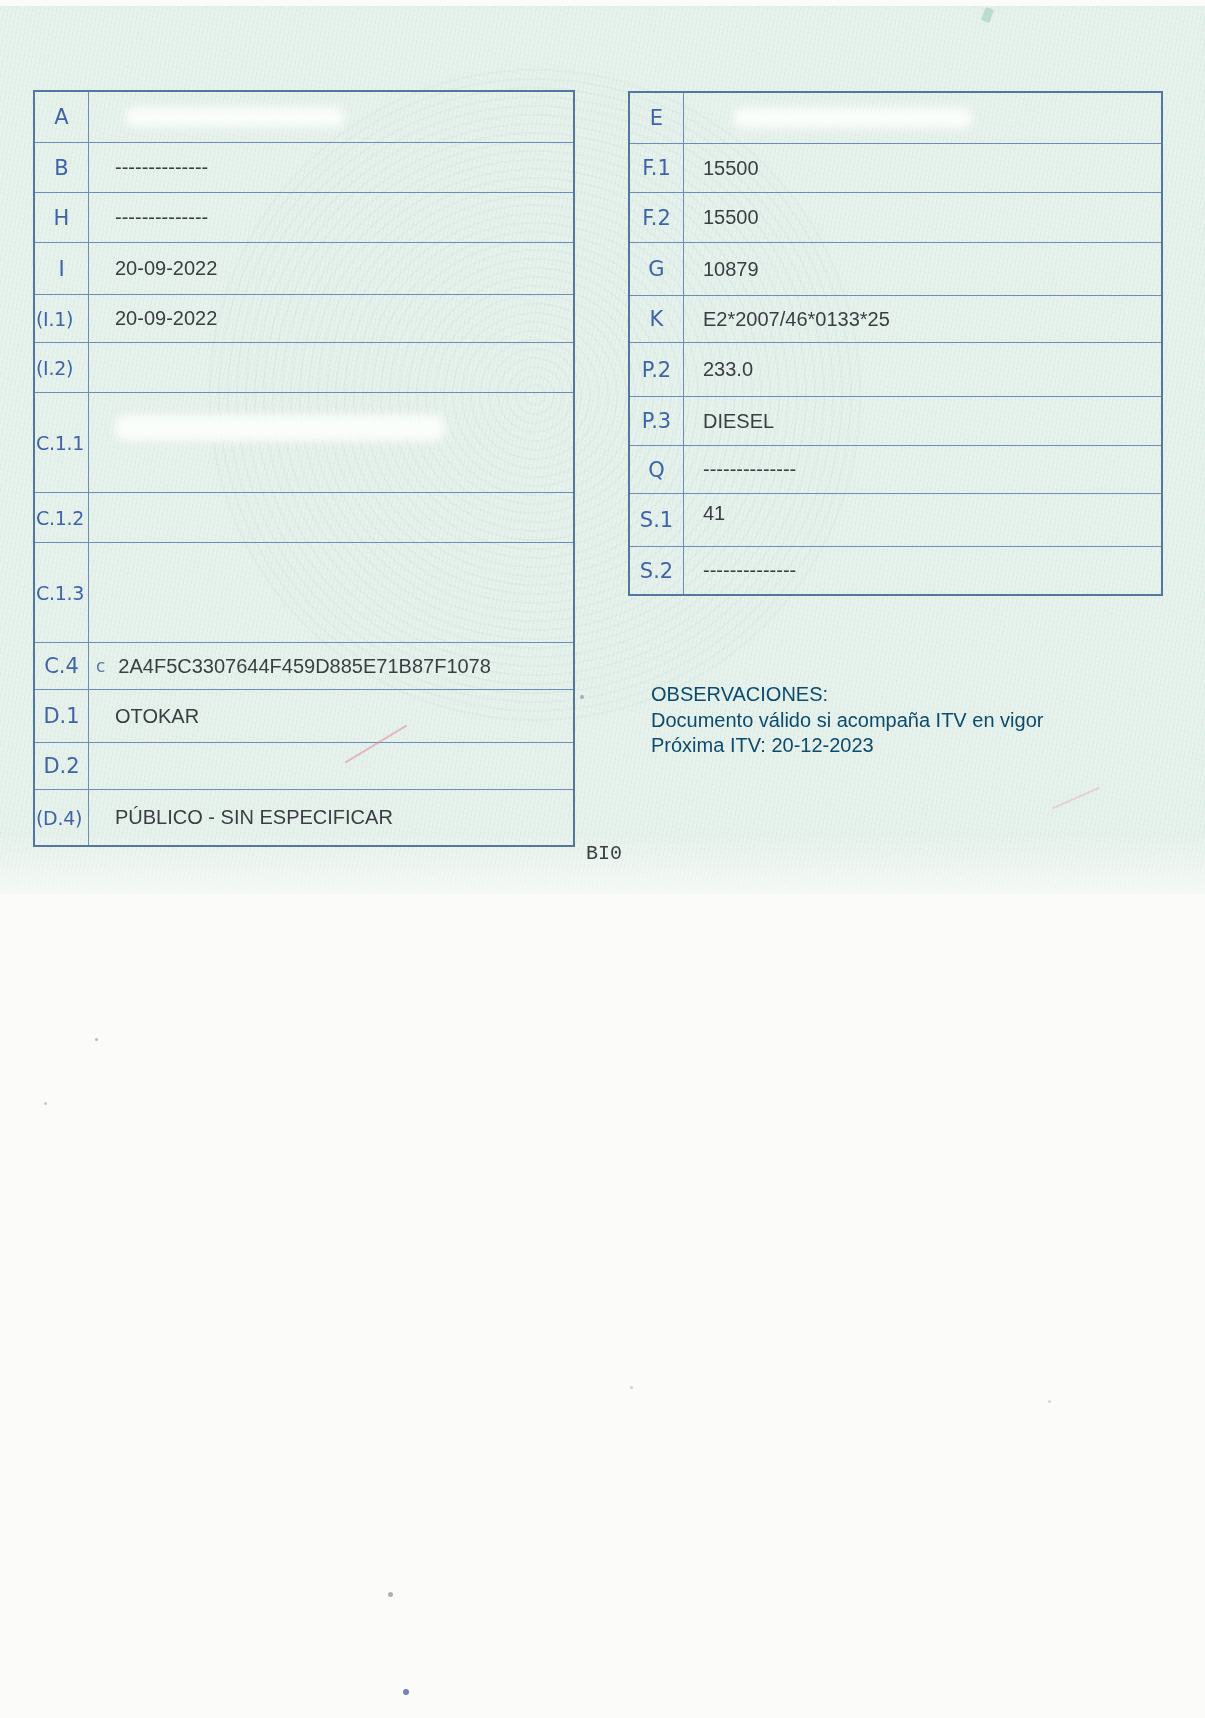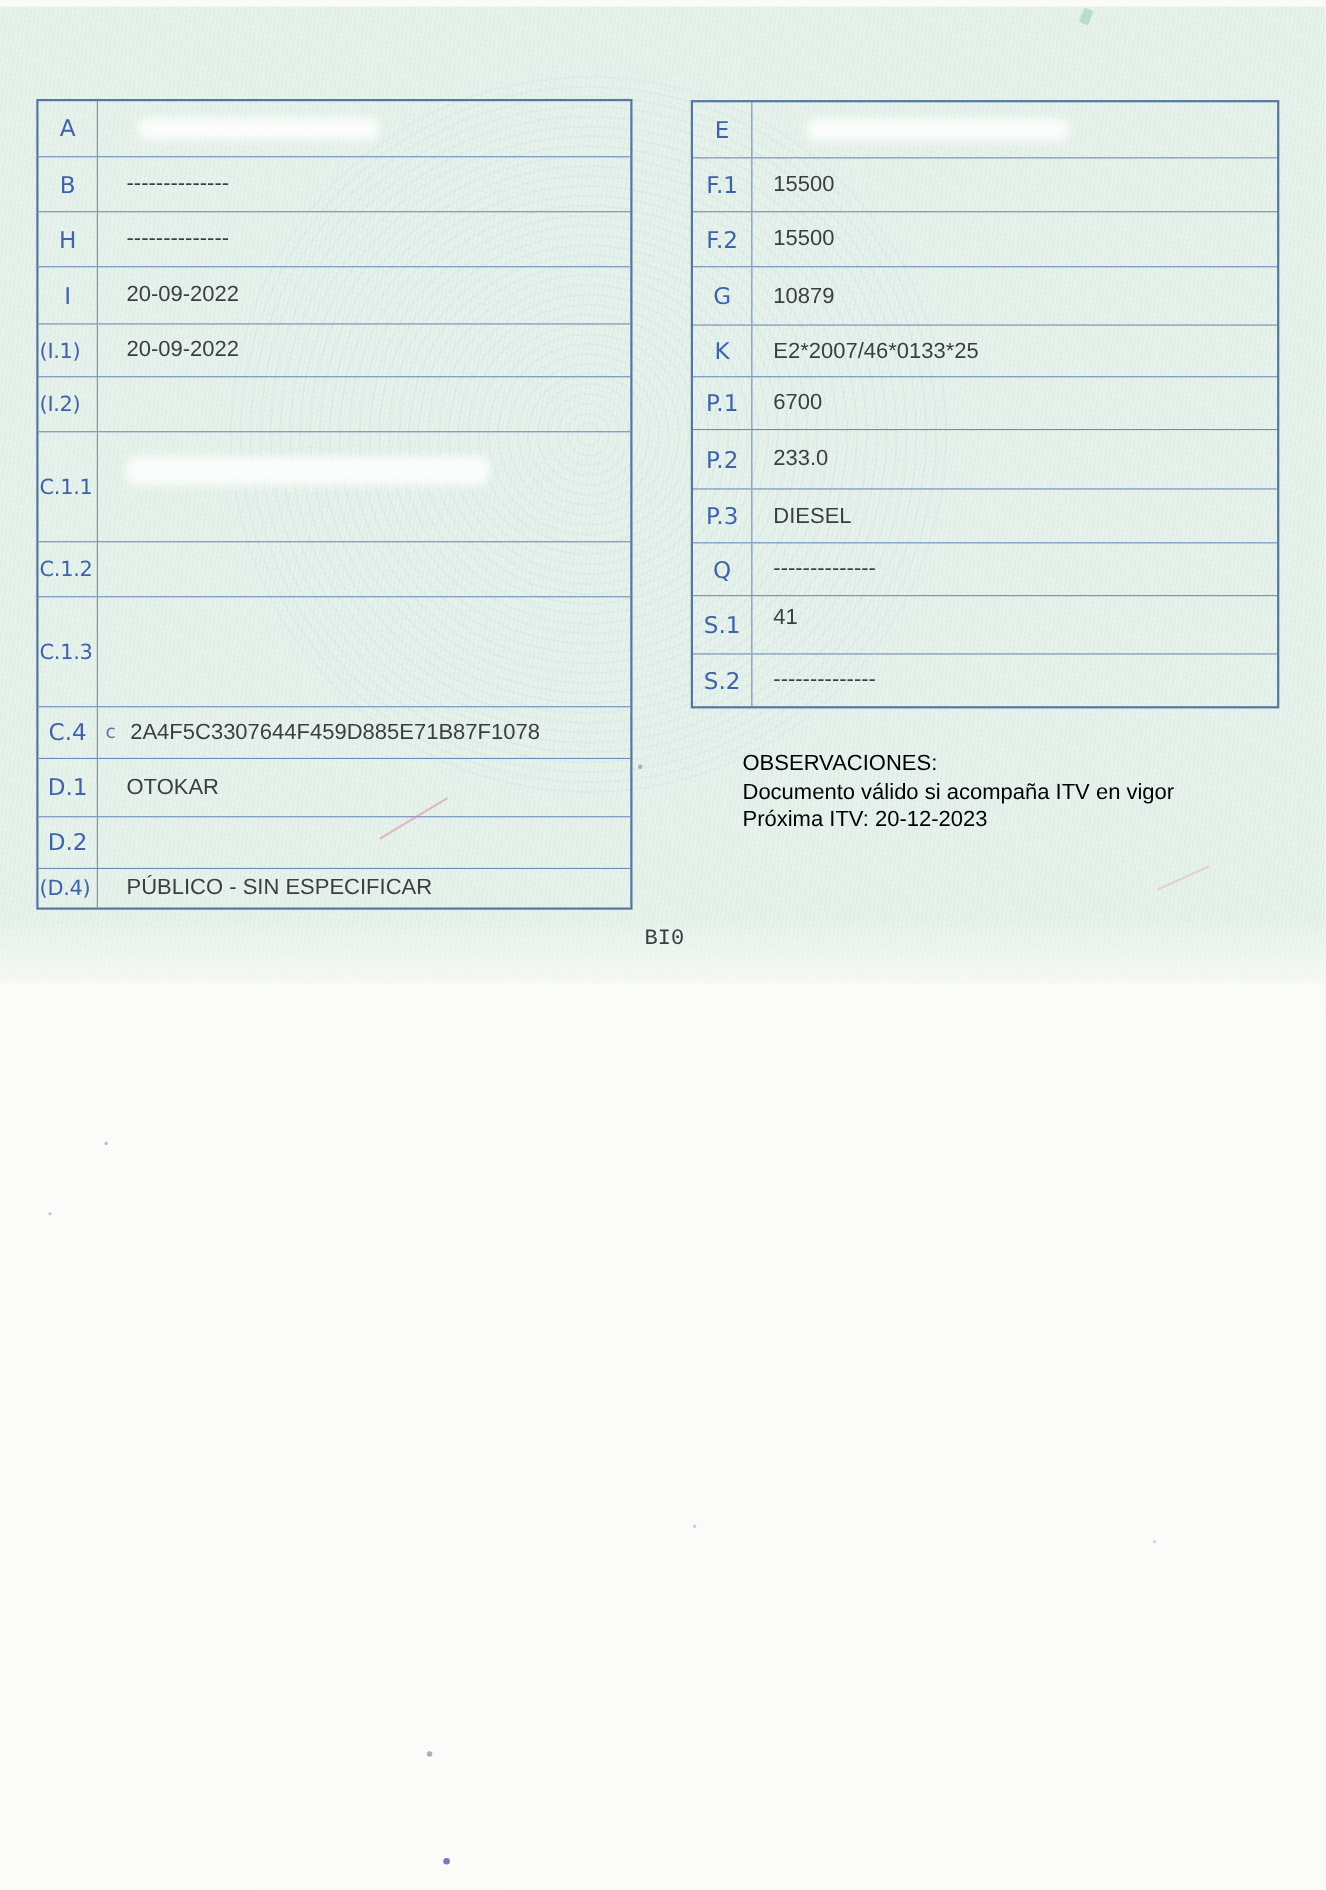--- a/index.html
+++ b/index.html
@@ -43,21 +43,21 @@
   }
   .rt .val{padding-left:19px;}
   .val.small{font-size:15.5px;}
   .c4cell{padding-left:7px;}
   .c4-prefix{color:#5b74a9;font-size:17px;margin-right:13px;font-family:"DejaVu Sans",sans-serif;}
   .redact{
     height:20px;background:rgba(252,254,252,0.92);border-radius:10px;filter:blur(4px);
   }
   
   .obs{
-    position:absolute;left:651px;top:682px;color:#000000;font-size:20px;line-height:25.5px;margin-left:24px;
+    position:absolute;left:651px;top:682px;color:#0c4a6e;font-size:20px;line-height:25.5px;
   }
   .binote{position:absolute;left:586px;top:842px;color:#3a3e43;font-size:20px;font-family:Liberation Mono, monospace;}
   
   .pinkline{position:absolute;height:2px;background:rgba(226,128,150,0.5);border-radius:2px;}
   .speck{position:absolute;border-radius:50%;}
 </style>
 </head>
 <body>
 
 <div class="paper"></div>
@@ -111,21 +111,21 @@
       <span>2A4F5C3307644F459D885E71B87F1078</span>
     </div>
   </div>
   <div class="row" style="height:53px">
     <div class="lbl">D.1</div>
     <div class="val">OTOKAR</div>
   </div>
   <div class="row" style="height:47px">
     <div class="lbl">D.2</div>
   </div>
-  <div class="row" style="height:36px">
+  <div class="row" style="height:56px">
     <div class="lbl long">(D.4)</div>
     <div class="val">PÚBLICO - SIN ESPECIFICAR</div>
   </div>
 </div>
 
 <div class="dtable rt" style="left:628px;top:91px;width:535px;">
   <div class="row" style="height:50px">
     <div class="lbl">E</div>
     <div class="val">
         <div class="redact" style="width:240px;margin-left:30px;"></div>
@@ -139,24 +139,20 @@
     <div class="lbl">F.2</div>
     <div class="val">15500</div>
   </div>
   <div class="row" style="height:53px">
     <div class="lbl">G</div>
     <div class="val">10879</div>
   </div>
   <div class="row" style="height:47px">
     <div class="lbl">K</div>
     <div class="val">E2*2007/46*0133*25</div>
-  </div>
-  <div class="row" style="height:48px">
-    <div class="lbl">P.1</div>
-    <div class="val">6700</div>
   </div>
   <div class="row" style="height:54px">
     <div class="lbl">P.2</div>
     <div class="val">233.0</div>
   </div>
   <div class="row" style="height:49px">
     <div class="lbl">P.3</div>
     <div class="val">DIESEL</div>
   </div>
   <div class="row" style="height:48px">

